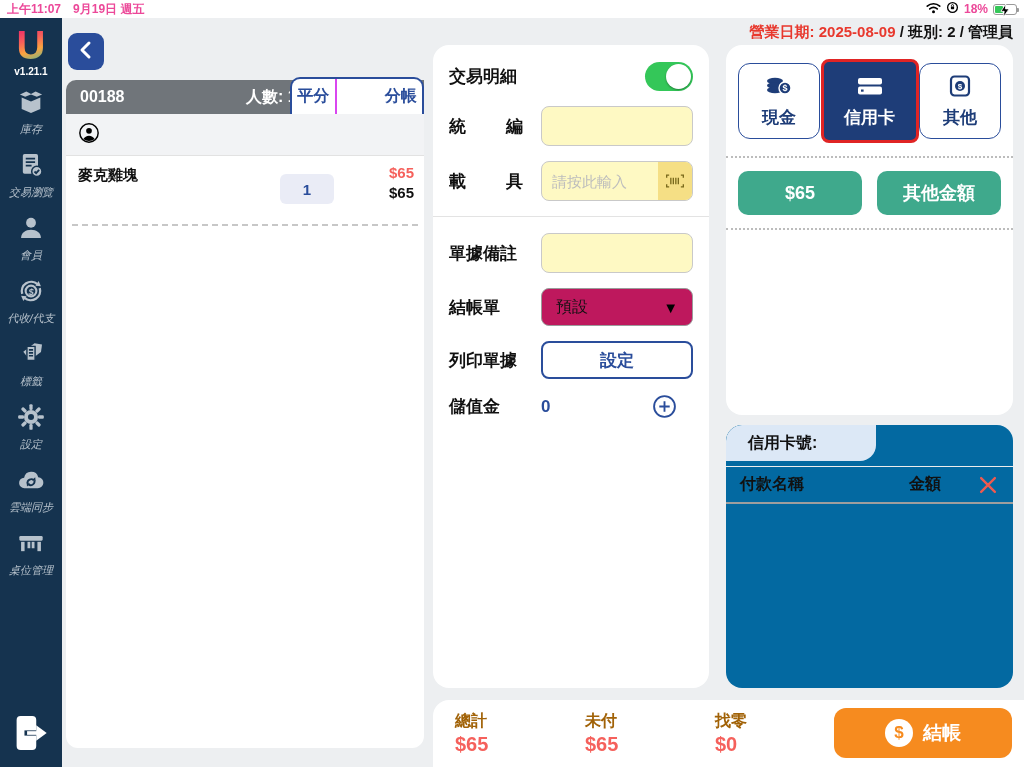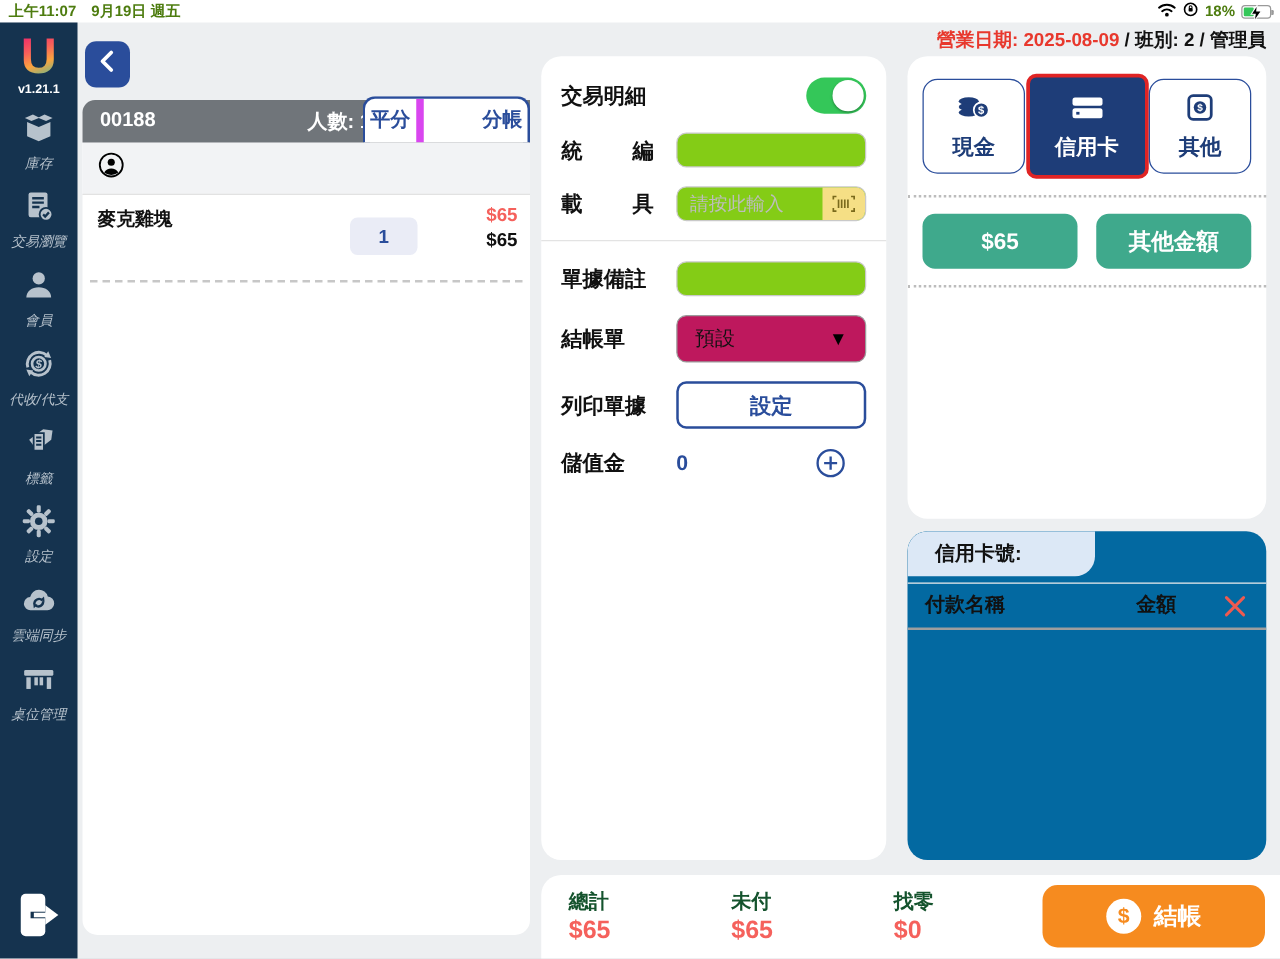--- a/index.html
+++ b/index.html
@@ -3,21 +3,21 @@
 <meta charset="utf-8">
 <style>
   * { margin:0; padding:0; box-sizing:border-box; }
   html,body { background:#d8dadd; }
   .screen{
     position:relative; width:1024px; height:767px; overflow:hidden;
     background:#edeff1; font-family:"Liberation Sans","DejaVu Sans",sans-serif; color:#111;
   }
   
   .statusbar{position:absolute;top:0;left:0;right:0;height:18px;background:#fff;
-    display:flex;align-items:center;padding:0 7px;font-size:12px;font-weight:bold;color:#4d7c0f;}
+    display:flex;align-items:center;padding:0 7px;font-size:12px;font-weight:bold;color:#ec4899;}
   .statusbar .left{display:flex;gap:12px;}
   .statusbar .right{margin-left:auto;display:flex;align-items:center;gap:5px;font-size:12px;}
   .batt{position:relative;width:24px;height:11px;border:1px solid #9a9a9a;border-radius:3px;}
   .batt::after{content:"";position:absolute;right:-3px;top:3px;width:2px;height:4px;background:#9a9a9a;border-radius:0 1px 1px 0;}
   .batt .fill{position:absolute;left:1px;top:1px;bottom:1px;width:8px;background:#35c759;border-radius:1px;}
   .batt svg{position:absolute;left:6px;top:-1px;}
   
   .sidebar{position:absolute;left:0;top:18px;width:62px;bottom:0;background:#15334f;
     display:flex;flex-direction:column;align-items:center;color:#b7c2cc;}
   .logo{margin-top:7px;font-size:40px;font-weight:900;line-height:1;
@@ -35,40 +35,40 @@
     display:flex;align-items:center;justify-content:center;cursor:pointer;}
   
   .order-panel{position:absolute;left:66px;top:80px;width:358px;height:668px;background:#fff;border-radius:12px;}
   .order-header{position:relative;height:34px;background:#70757a;border-radius:10px 0 0 0;
     display:flex;align-items:center;color:#fff;font-weight:bold;font-size:16px;}
   .order-no{padding-left:14px;}
   .guest-count{position:absolute;left:180px;}
   .tab-group{position:absolute;right:0;top:-3px;height:37px;width:134px;background:#fff;
     border:2px solid #2a4d9b;border-bottom:none;border-radius:10px 10px 0 0;display:flex;overflow:hidden;}
   .tab{flex:1;display:flex;align-items:center;justify-content:center;color:#2a4d9b;font-weight:bold;font-size:16px;cursor:pointer;}
-  .tab + .tab{border-left:6px solid #d946ef;padding-left:43px;}
+  .tab + .tab{border-left:2px solid #d946ef;padding-left:43px;}
   .guest-row{height:42px;background:#f2f3f5;display:flex;align-items:center;padding-left:12px;border-bottom:1px solid #e2e2e2;}
   .item-row{position:relative;height:70px;margin:0 6px;border-bottom:2px dashed #c7c7c7;}
   .item-name{position:absolute;left:6px;top:10px;font-size:15px;font-weight:bold;}
   .qty-box{position:absolute;left:208px;top:18px;width:54px;height:30px;background:#eaecf6;border-radius:6px;
     color:#2a4d9b;font-weight:bold;font-size:15px;display:flex;align-items:center;justify-content:center;cursor:pointer;}
   .item-price{position:absolute;right:4px;top:8px;color:#f5615c;font-weight:bold;font-size:15px;}
   .item-subtotal{position:absolute;right:4px;top:28px;color:#111;font-weight:bold;font-size:15px;}
   
   .mid-panel{position:absolute;left:433px;top:45px;width:276px;height:643px;background:#fff;border-radius:16px;
     padding:17px 16px 0 16px;}
   .field-row{display:flex;align-items:center;margin-bottom:15px;}
   .f-label{width:92px;flex:none;font-size:17px;font-weight:bold;color:#111;padding-right:18px;}
   .f-label.justify{text-align:justify;text-align-last:justify;}
   .f-value{font-size:16px;font-weight:bold;letter-spacing:.5px;}
   .toggle{width:48px;height:29px;background:#34c759;border-radius:15px;position:relative;margin-left:auto;cursor:pointer;flex:none;}
   .toggle::after{content:"";position:absolute;right:2px;top:2px;width:25px;height:25px;background:#fff;border-radius:50%;
     box-shadow:0 1px 2px rgba(0,0,0,.35);}
-  .input{flex:1;height:28px;border:1.5px solid #c9c9c9;border-radius:8px;font-size:15px;padding:0 10px;color:#333;
-    background:#84cc16;min-width:0;outline:none;font-family:inherit;}
+  .input{flex:1;height:40px;border:1.5px solid #c9c9c9;border-radius:8px;font-size:15px;padding:0 10px;color:#333;
+    background:#fef9c3;min-width:0;outline:none;font-family:inherit;}
   .input::placeholder{color:#bdbdbd;}
   .carrier-wrap{flex:1;position:relative;display:flex;}
   .carrier-wrap .input{width:100%;padding-right:40px;}
   .barcode-btn{position:absolute;right:1px;top:1px;bottom:1px;width:34px;background:#f5df85;border-radius:0 7px 7px 0;
     display:flex;align-items:center;justify-content:center;cursor:pointer;}
   .divider{height:1px;background:#e3e3e3;margin:4px -16px 16px -16px;}
   .select-box{flex:1;height:38px;border:1.5px solid #9b9b9b;border-radius:8px;display:flex;align-items:center;
     padding:0 14px;font-size:16px;cursor:pointer;background:#be185d;}
   .select-caret{margin-left:auto;font-size:15px;color:#000;}
   .settings-btn{flex:1;height:38px;border:2px solid #2a4d9b;border-radius:8px;color:#2a4d9b;font-weight:bold;font-size:17px;
@@ -96,21 +96,21 @@
   .card-pill{width:150px;height:36px;background:#dce8f6;border-radius:16px 0 16px 0;display:flex;align-items:center;
     padding-left:22px;font-weight:bold;font-size:16px;}
   .pay-table-header{display:flex;align-items:center;height:38px;padding:0 14px;margin-top:5px;
     border-top:1px solid #ededed;border-bottom:2px solid #9e9e9e;font-weight:bold;font-size:16px;}
   .amount-header{margin-left:auto;margin-right:36px;}
   .clear-x{cursor:pointer;display:flex;}
   
   .bottom-bar{position:absolute;left:433px;top:700px;width:591px;height:67px;background:#fff;border-radius:16px 0 0 0;
     display:flex;align-items:center;padding-left:22px;}
   .stat{width:130px;}
-  .stat-label{font-size:16px;font-weight:bold;color:#14532d;}
+  .stat-label{font-size:16px;font-weight:bold;color:#a16207;}
   .stat-value{font-size:20px;font-weight:bold;color:#f5615c;margin-top:1px;}
   .checkout-btn{position:absolute;right:12px;top:8px;width:178px;height:50px;background:#f68b1f;border-radius:12px;
     display:flex;align-items:center;justify-content:center;gap:10px;color:#fff;font-weight:bold;font-size:19px;cursor:pointer;}
   .dollar-circle{width:28px;height:28px;background:#fff;border-radius:50%;color:#f68b1f;font-weight:bold;font-size:17px;
     display:flex;align-items:center;justify-content:center;}
 </style>
 </head>
 <body>
 
 <div class="screen">

